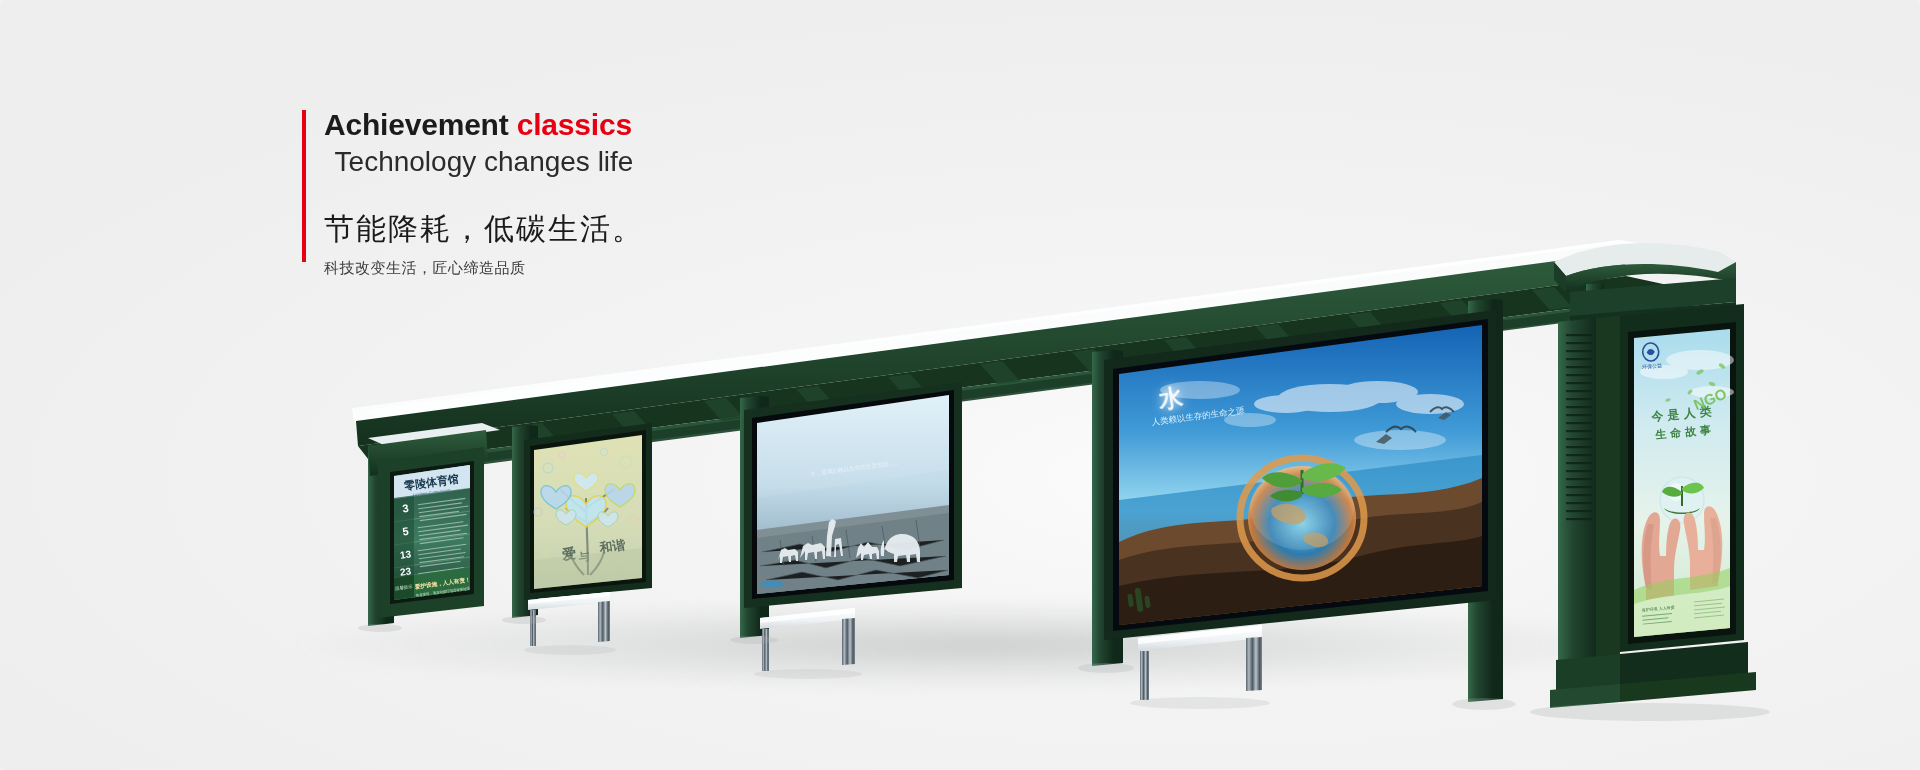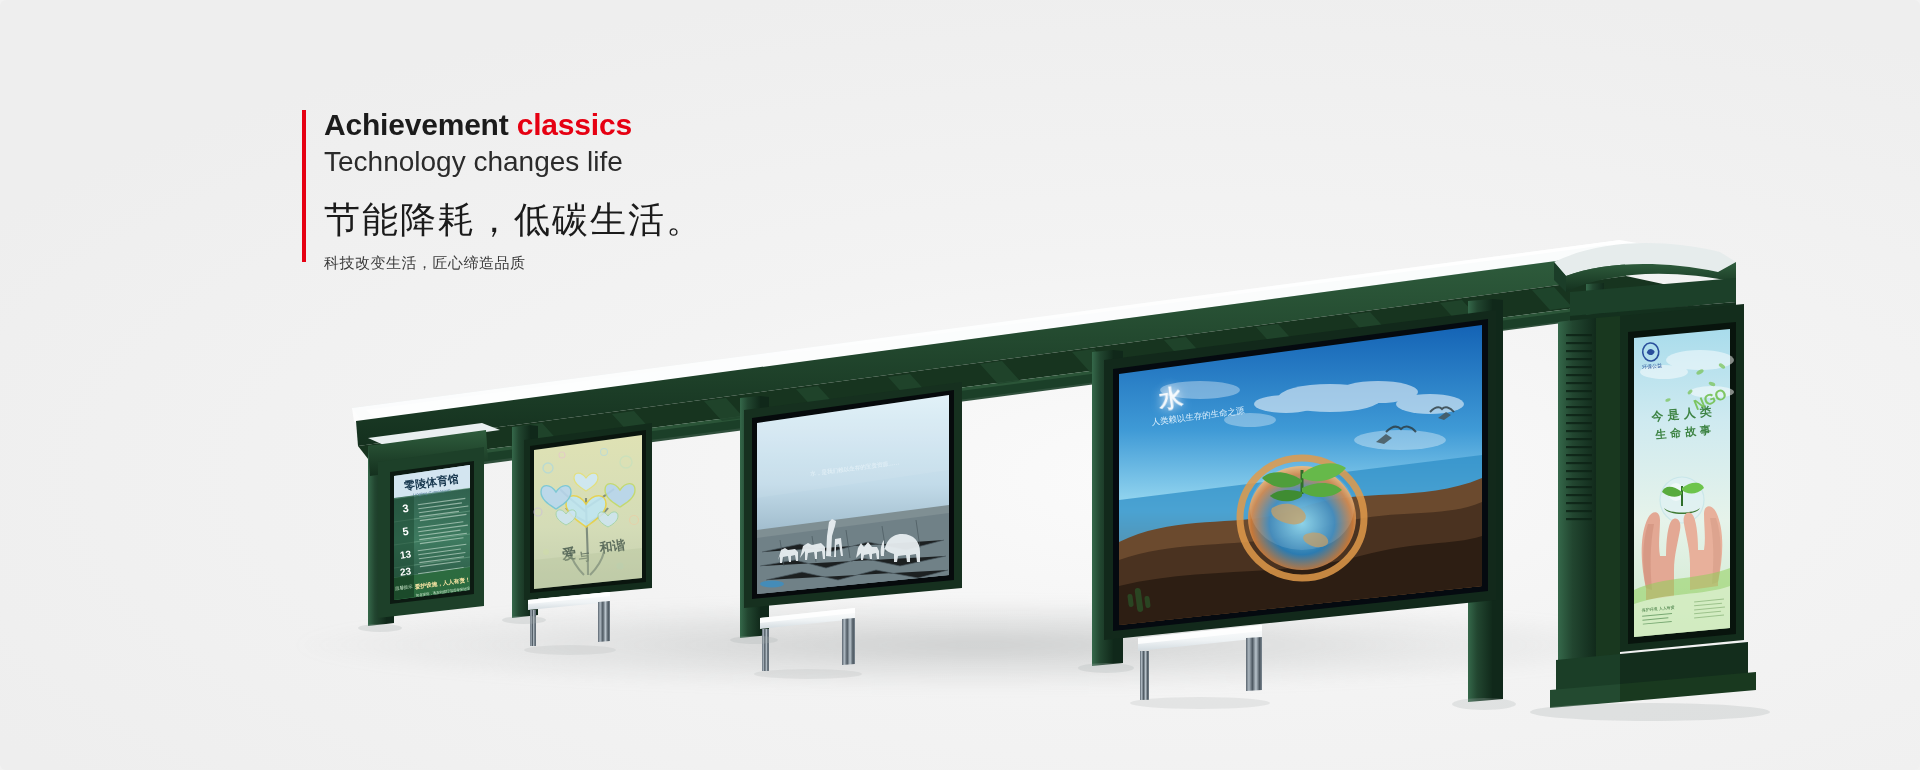--- a/index.html
+++ b/index.html
@@ -15,22 +15,22 @@
     background:
       radial-gradient(ellipse 1400px 500px at 62% 62%, #fbfbfb 0%, #f3f3f3 45%, #eeeeee 100%);
     border-radius: 6px;
   }
 
   
   .copy{position:absolute;left:302px;top:108px;padding-left:22px;}
   .copy .rule{position:absolute;left:0;top:2px;width:4px;height:152px;background:#e60012;}
   .hl1{font-size:30px;font-weight:bold;color:#1b1b1b;letter-spacing:-.2px;line-height:1.1;white-space:nowrap;}
   .hl1 .accent{color:#e60012;}
-  .hl2{font-size:28px;color:#2b2b2b;line-height:1.25;margin-top:3px;white-space:nowrap;font-weight:400;}
-  .hl3{font-size:36px;color:#1b1b1b;margin-top:17px;letter-spacing:2px;white-space:nowrap;}
+  .hl2{font-size:28px;color:#2b2b2b;line-height:1.25;margin-top:3px;white-space:nowrap;font-weight:400;text-align:center;}
+  .hl3{font-size:30px;color:#1b1b1b;margin-top:30px;letter-spacing:2px;white-space:nowrap;}
   .hl4{font-size:15px;color:#3a3a3a;margin-top:9px;letter-spacing:.5px;white-space:nowrap;}
 
   
   .shelter{position:absolute;left:0;top:0;width:1920px;height:770px;pointer-events:none;}
   .shelter svg{display:block;}
 
   
   .ground-shadow{
     position:absolute;left:300px;top:600px;width:1360px;height:90px;
     background:radial-gradient(ellipse at 50% 50%, rgba(120,125,125,.30) 0%, rgba(150,155,155,.12) 48%, rgba(255,255,255,0) 72%);

